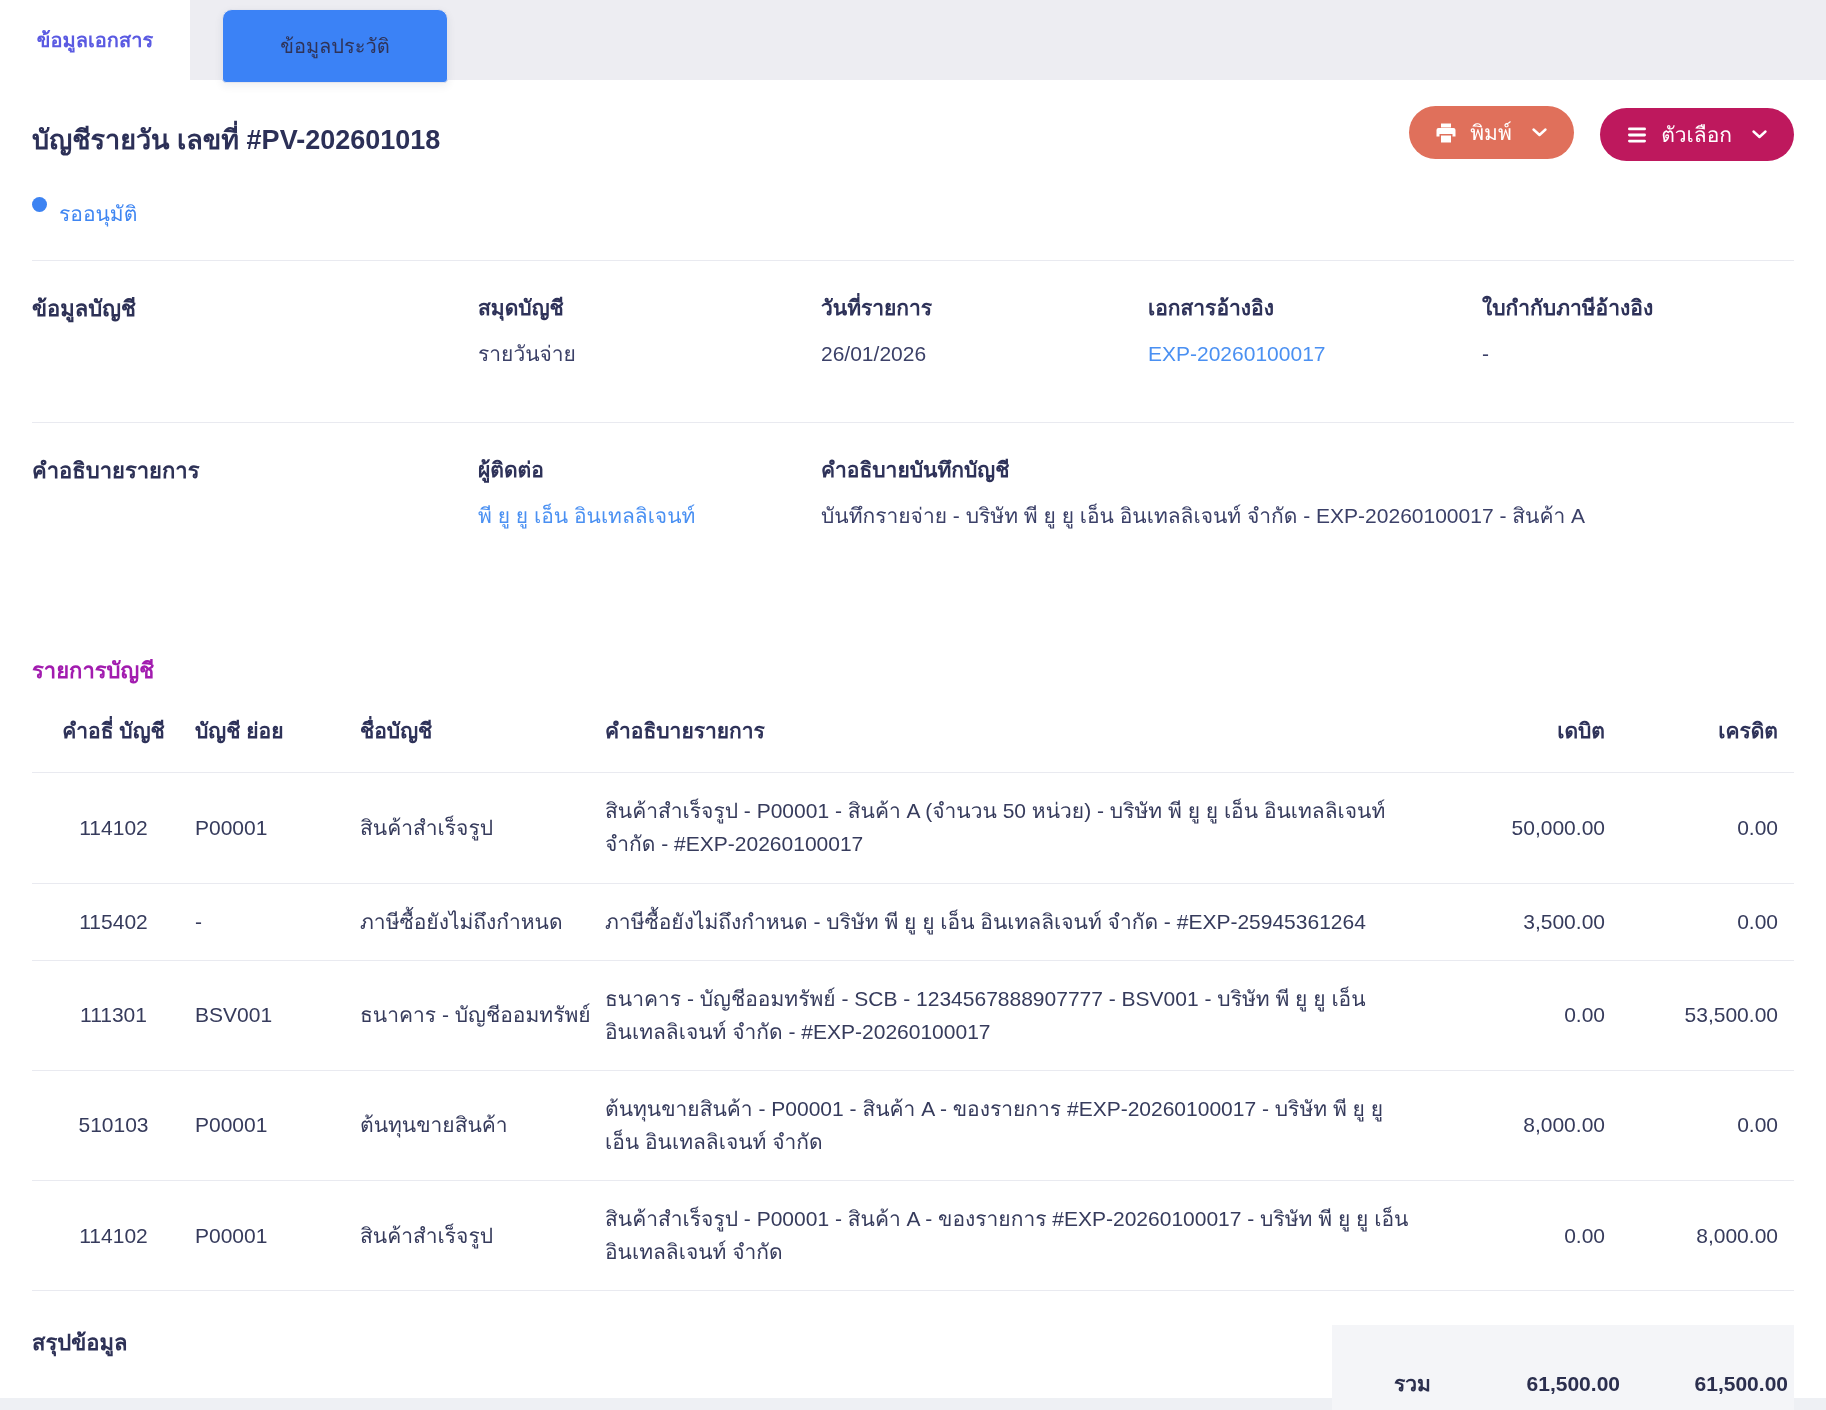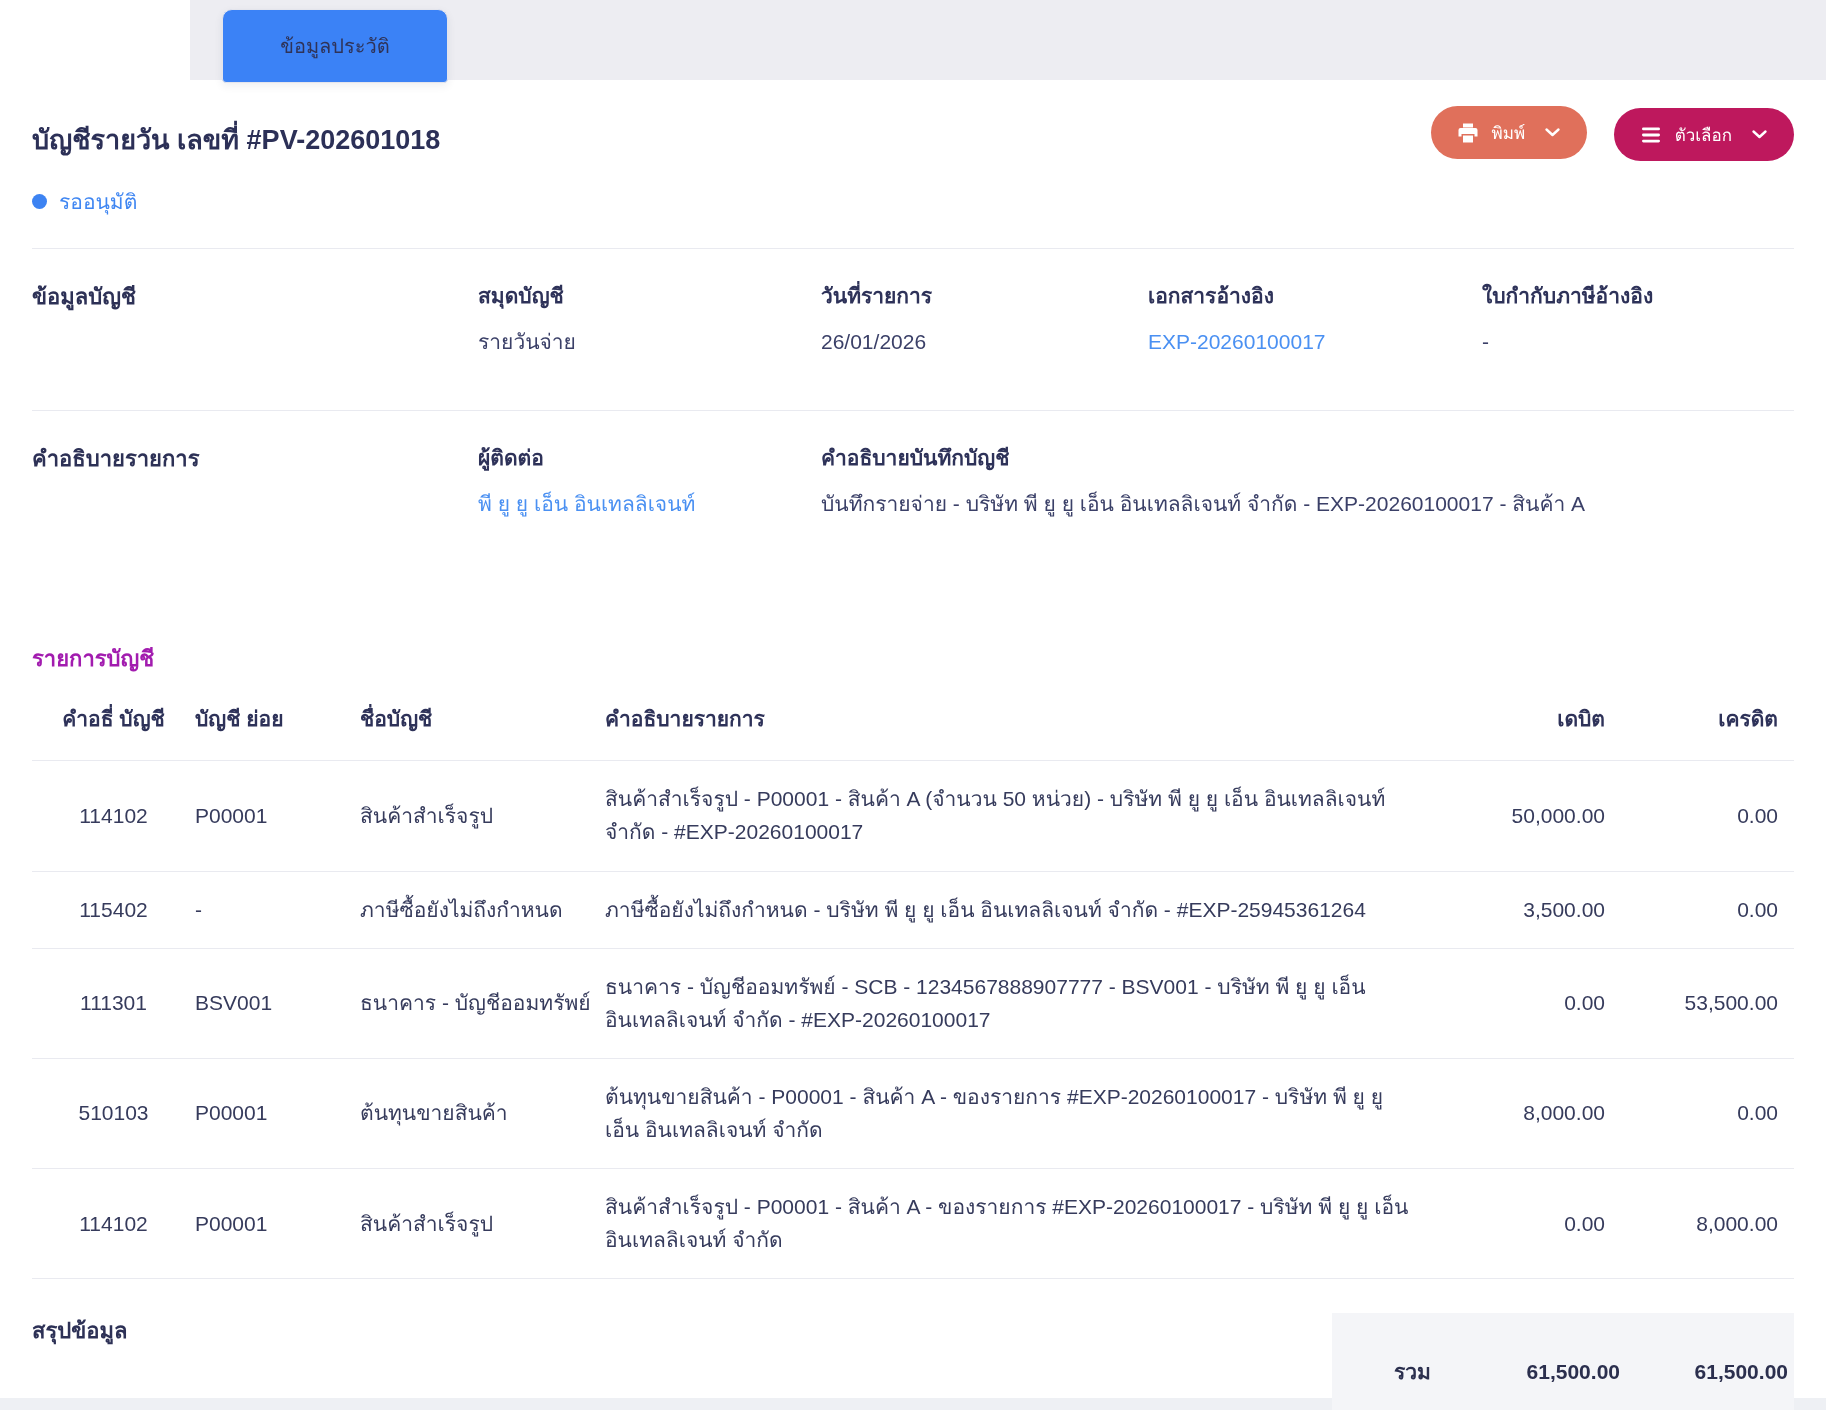--- a/index.html
+++ b/index.html
@@ -31,28 +31,28 @@
   }
   
   .page { padding: 0 32px; }
   .title-row {
     margin-top: 26px; display: flex; align-items: flex-end; justify-content: space-between;
   }
   .page-title { font-size: 27px; font-weight: 700; color: #2c3057; }
   .btn {
     height: 53px; border: none; border-radius: 27px; cursor: pointer;
     display: inline-flex; align-items: center; gap: 13px;
-    color: #ffffff; font-size: 17px; padding: 0 26px;
+    color: #ffffff; font-size: 21px; padding: 0 26px;
     font-family: inherit;
   }
   .btn-print   { background: #e0705b; }
   .btn-options { background: #be185d; margin-left: 22px; }
   .btn .chev { margin-left: 6px; display: inline-flex; }
   
-  .status-row { margin-top: 24px; display: flex; align-items: center; gap: 12px; }
+  .status-row { margin-top: 36px; display: flex; gap: 12px; }
   .status-dot { width: 15px; height: 15px; border-radius: 50%; background: #3d83f2; }
   .status-label { color: #3f86f2; font-size: 21px; }
   .divider { border: none; border-top: 1px solid #e9eaf0; margin-top: 30px; }
   
   .info-grid {
     display: grid; grid-template-columns: 446px 343px 327px 334px 1fr;
     padding: 30px 0 52px;
   }
   .section-title { font-size: 22px; font-weight: 700; color: #2d3156; }
   .field-label { font-size: 21px; font-weight: 700; color: #2e3259; margin-bottom: 14px; }
@@ -84,20 +84,21 @@
   .footer-strip {
     position: absolute; left: 0; right: 0; bottom: 0; height: 12px;
     background: #eef0f4; z-index: 0;
   }
 </style>
 </head>
 <body>
 
 <div class="tabbar">
   <div class="tabbar-bg"></div>
+  <div class="tab-active">ข้อมูลเอกสาร</div>
   <div class="tab-inactive">ข้อมูลประวัติ</div>
 </div>
 
 <div class="page">
 
   <div class="title-row">
     <div class="page-title">บัญชีรายวัน เลขที่ #PV-202601018</div>
     <div>
       <button class="btn btn-print">
         <span style="display:inline-flex;">

